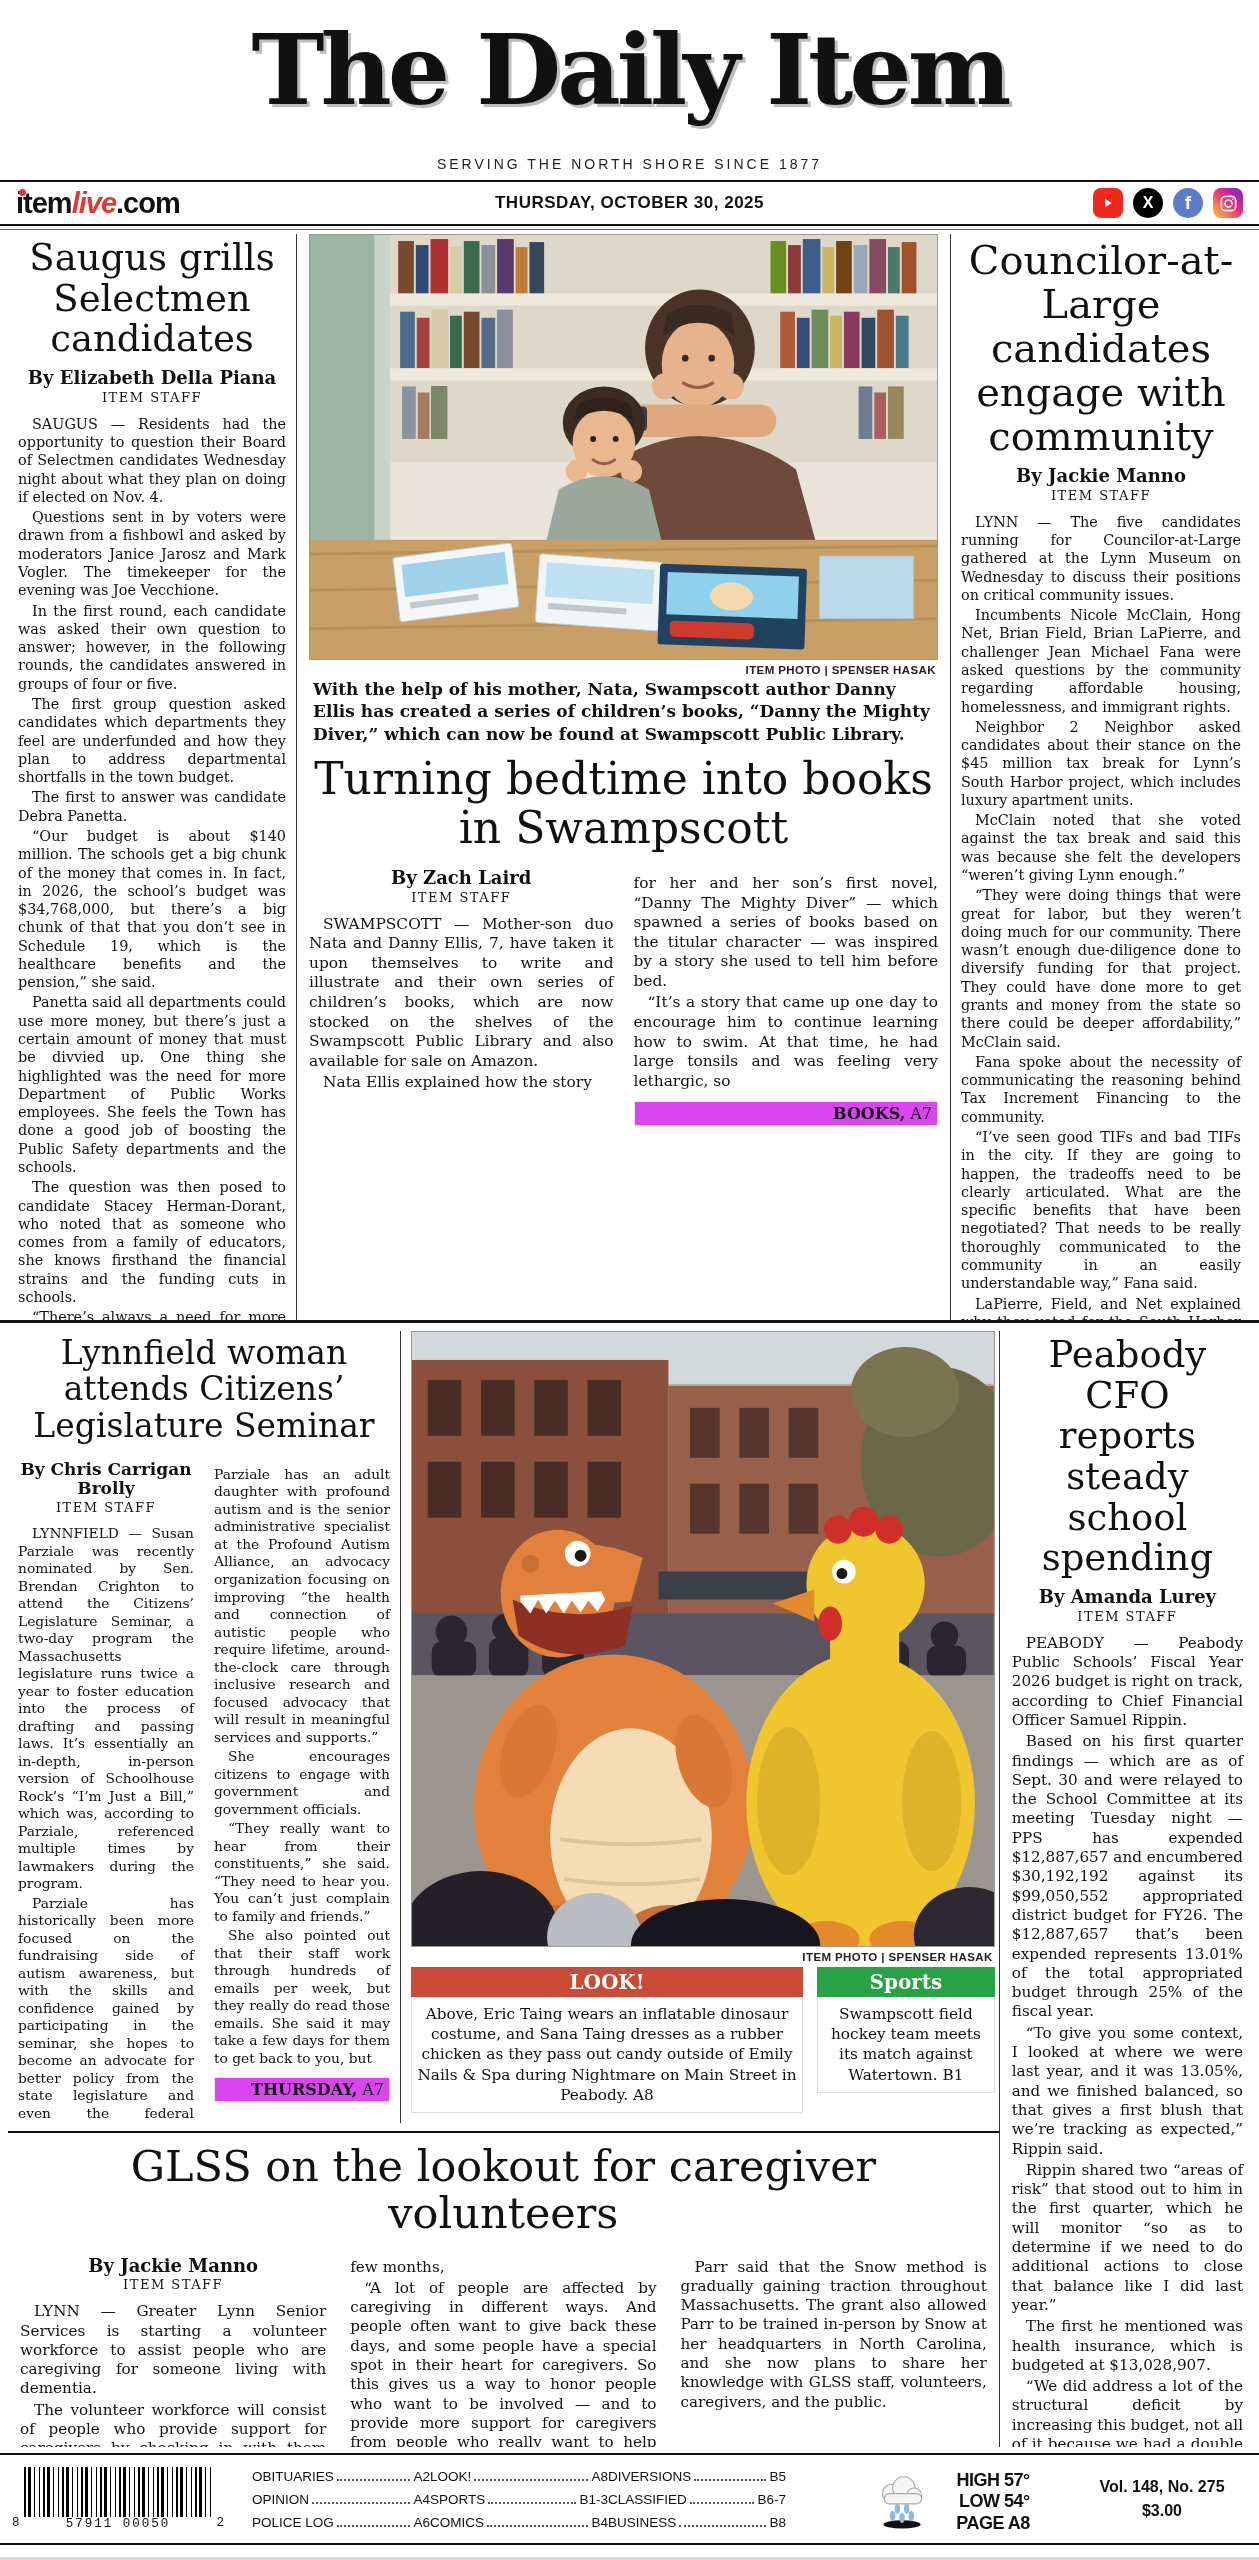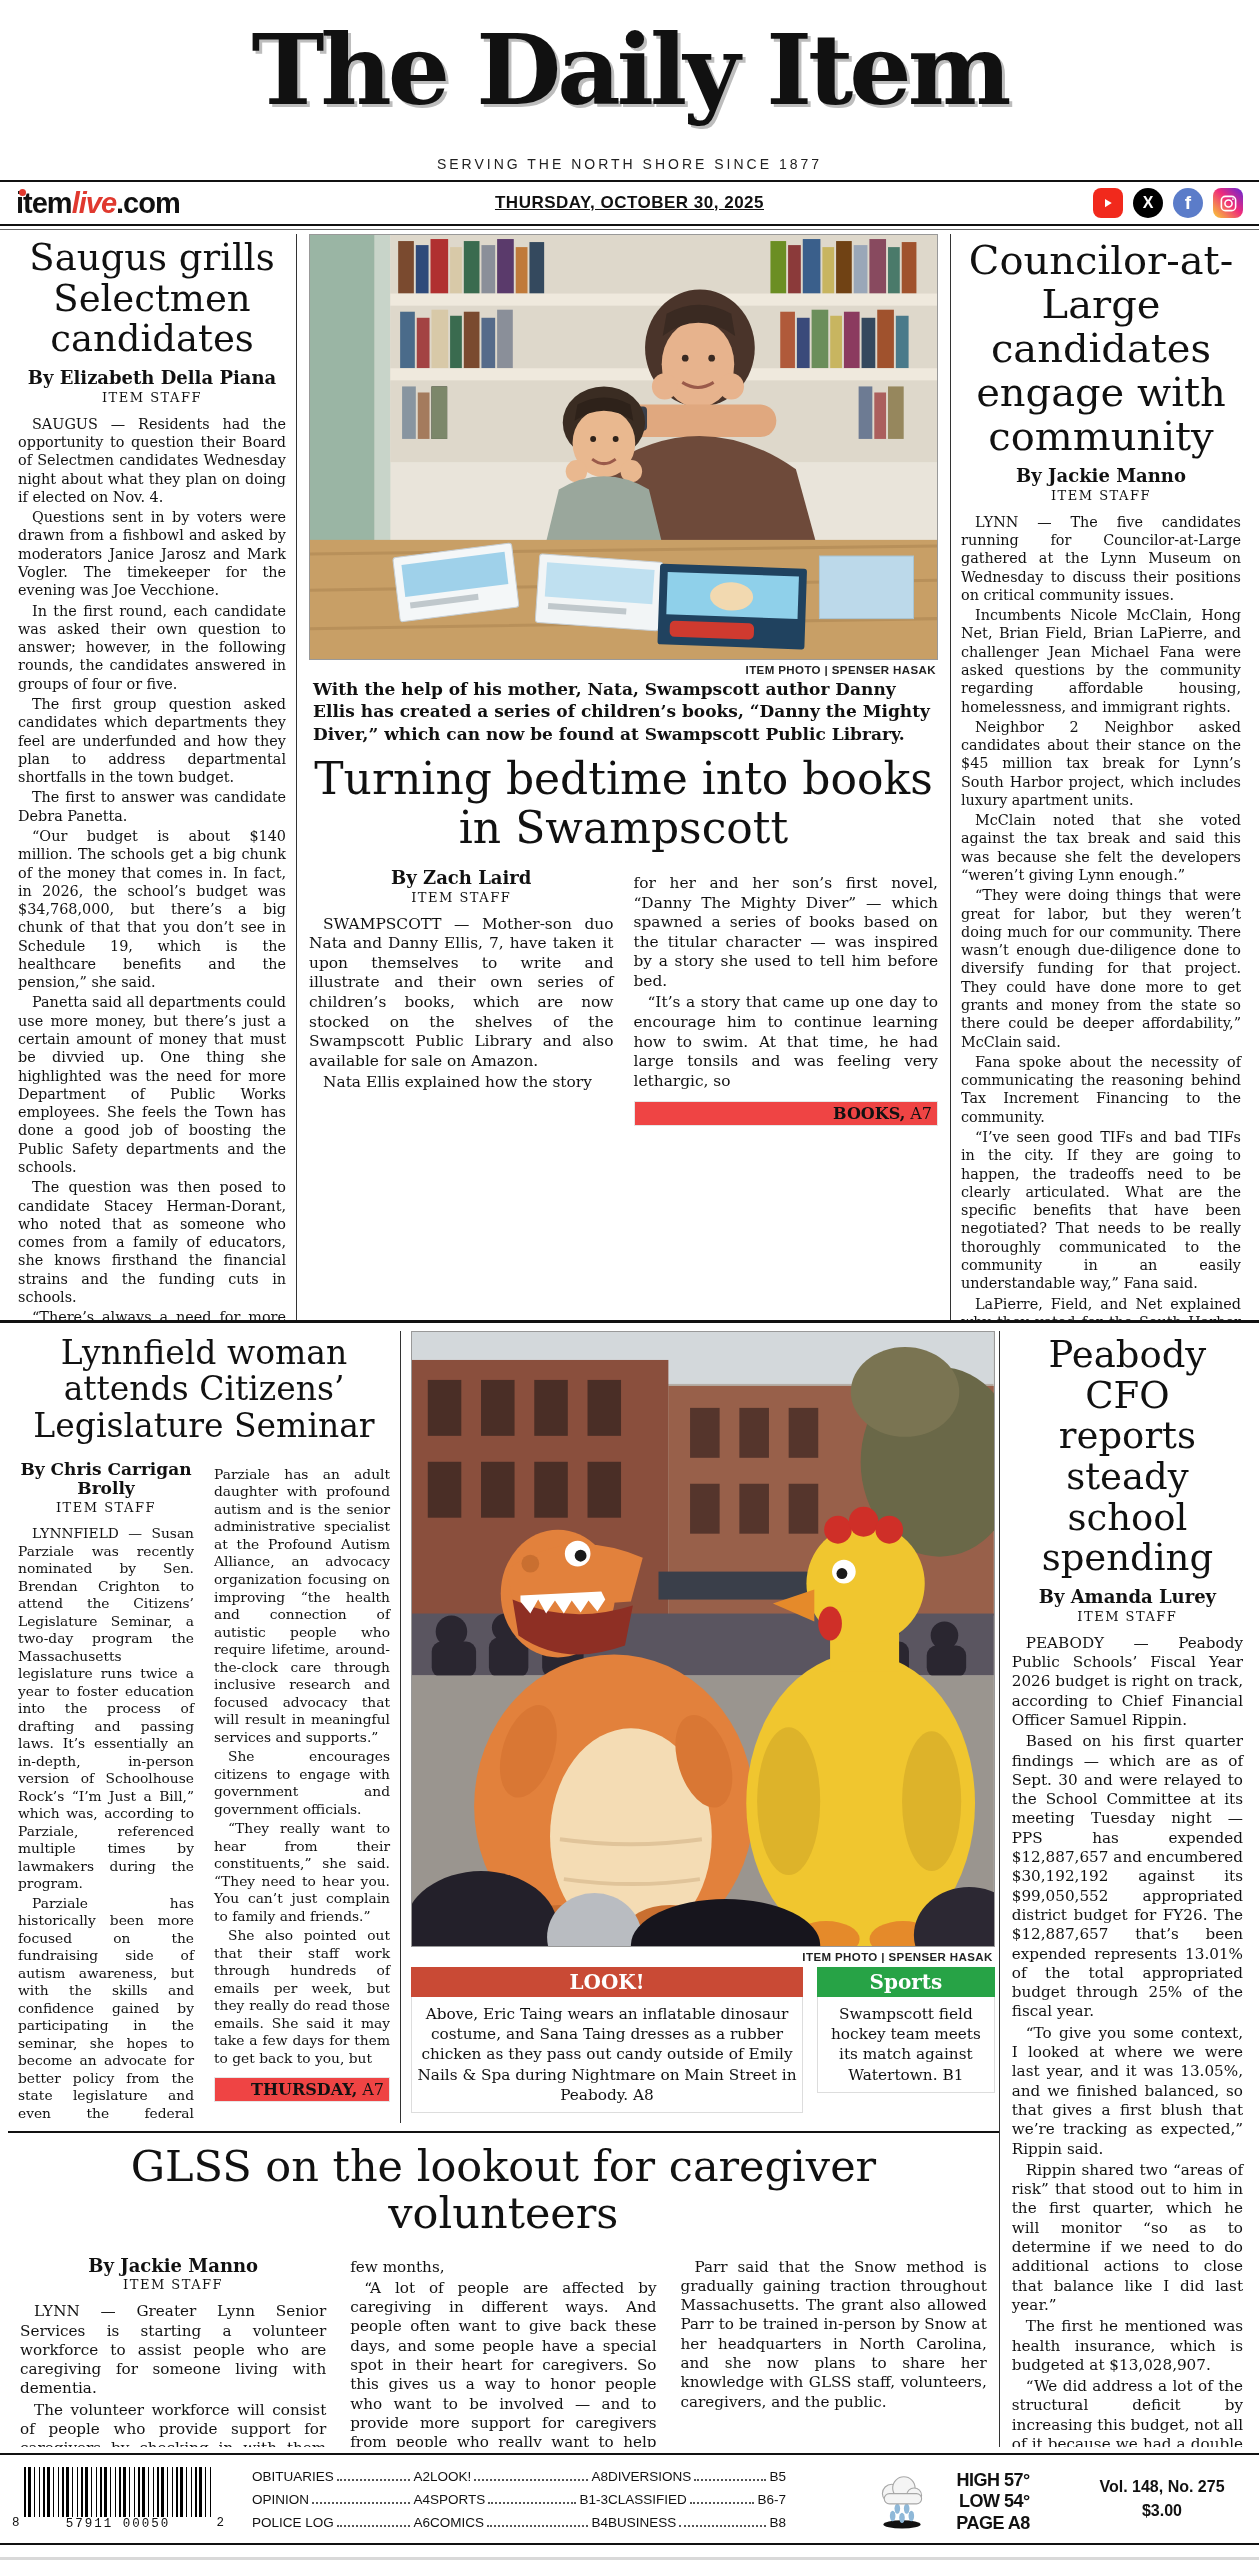--- a/index.html
+++ b/index.html
@@ -6,33 +6,33 @@
   .page{width:1259px;height:2560px;margin:0 auto;background:#fff;color:#111;overflow:hidden;position:relative;}
   
   .masthead{text-align:center;padding-top:6px;height:150px;overflow:hidden;}
   .masthead h1{font-family:"DejaVu Serif",serif;font-weight:bold;font-size:98px;line-height:1.3;margin:0;letter-spacing:-4px;text-shadow:3px 3px 0 #bdbdbd;}
   .serving{font-family:"Liberation Sans",sans-serif;font-size:14px;letter-spacing:3px;color:#222;text-align:center;padding:0 0 6px;height:18px;}
   .datebar{display:flex;align-items:center;border-top:2px solid #111;border-bottom:2px solid #111;height:46px;padding:0 16px;box-sizing:border-box;}
   .hairline{border-top:1px solid #666;margin-top:3px;}
   .logo{font-family:"Liberation Sans",sans-serif;font-weight:bold;font-size:29px;letter-spacing:-1px;width:260px;position:relative;}
   .logo .red{color:#e0392f;font-style:italic;}
   .logo::before{content:"";position:absolute;left:3px;top:2px;width:7px;height:7px;border-radius:50%;background:#e0392f;}
-  .date-center{flex:1;text-align:center;font-family:"Liberation Sans",sans-serif;font-weight:bold;font-size:17px;letter-spacing:.5px;text-decoration:underline;}
+  .date-center{flex:1;text-align:center;font-family:"Liberation Sans",sans-serif;font-weight:bold;font-size:17px;letter-spacing:.5px;}
   .socials{display:flex;gap:10px;width:260px;justify-content:flex-end;align-items:center;}
   .sicon{width:30px;height:30px;border-radius:50%;display:flex;align-items:center;justify-content:center;color:#fff;font-family:"Liberation Sans",sans-serif;font-weight:bold;flex:0 0 auto;}
   .sicon.yt{border-radius:8px;background:#f1291c;}
   .sicon.xx{background:#000;font-size:16px;}
   .sicon.fb{background:#5b7cc9;font-size:19px;}
   .sicon.ig{border-radius:8px;background:linear-gradient(45deg,#f9ce34 0%,#ee2a7b 55%,#6228d7 100%);}
   
   .hl{font-family:"DejaVu Serif",serif;font-weight:normal;text-align:center;line-height:1.1;margin:4px 0 8px;}
   .byline{text-align:center;font-family:"DejaVu Serif",serif;font-weight:bold;font-size:18px;line-height:1.15;margin:8px 0 1px;}
   .staff{text-align:center;font-family:"DejaVu Serif",serif;font-size:13px;letter-spacing:1.5px;margin:0 0 10px;}
   .btext p{font-family:"DejaVu Serif",serif;font-size:14.4px;line-height:1.27;text-align:justify;text-indent:14px;margin:0 0 2px;}
-  .jump{display:flex;justify-content:flex-end;align-items:center;gap:5px;margin-top:10px;border:1px solid #e6e6e6;background:#ef4444;padding:2px 5px;font-family:"DejaVu Serif",serif;font-size:16px;}
+  .jump{display:flex;justify-content:flex-end;align-items:center;gap:5px;margin-top:10px;border:1px solid #e6e6e6;background:#d946ef;padding:2px 5px;font-family:"DejaVu Serif",serif;font-size:16px;}
   .jump .jw{font-weight:bold;}
   .vdiv{width:1px;background:#333;}
   .hrule{height:3px;background:#111;}
   
   .band1{display:flex;height:1090px;overflow:hidden;padding:4px 8px 0;box-sizing:border-box;}
   .col-a{width:288px;padding:0 10px;box-sizing:border-box;}
   .col-a .hl{font-size:37px;}
   .col-b{flex:1;padding:0 12px;box-sizing:border-box;min-width:0;}
   .col-b .hl{font-size:44px;margin-top:10px;}
   .col-c{width:300px;padding:0 10px;box-sizing:border-box;}

